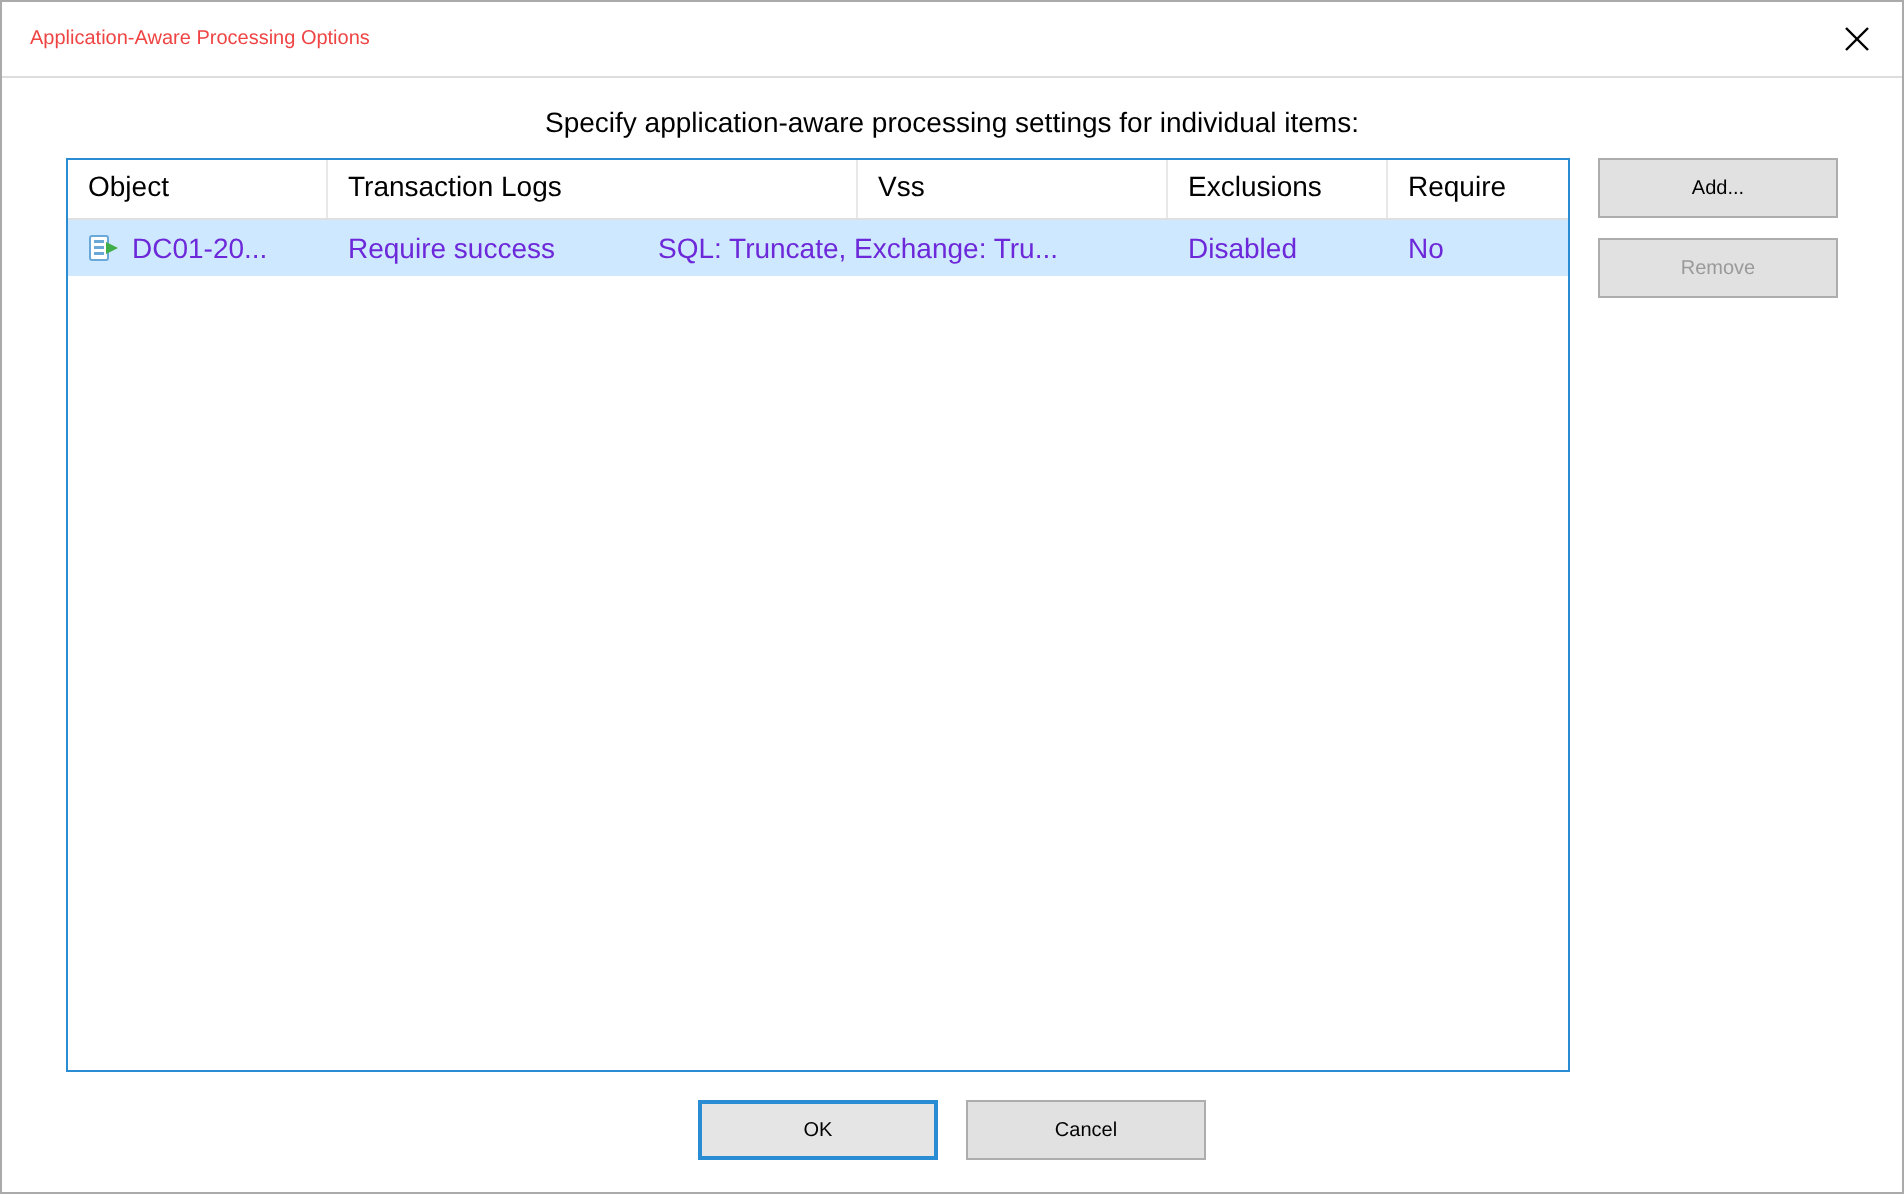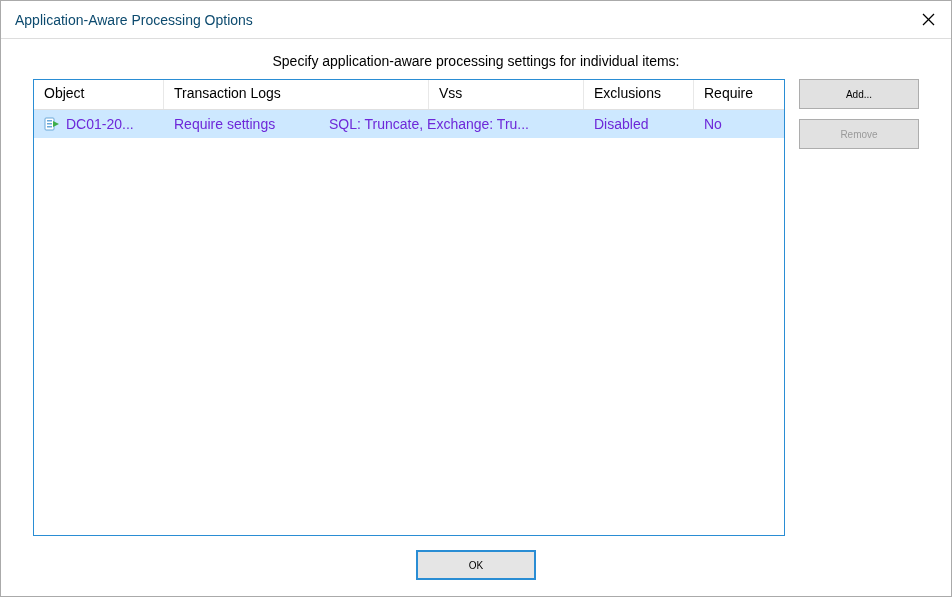--- a/index.html
+++ b/index.html
@@ -24,22 +24,22 @@
     }
     .titlebar {
       height: 38px;
       display: flex;
       align-items: center;
       justify-content: space-between;
       padding: 0 0 0 14px;
       border-bottom: 1px solid #ddd;
     }
     .titlebar-title {
-      font-size: 14px;
-      color: #0c4a6e;
+      font-size: 10px;
+      color: #ef4444;
     }
     .titlebar-close {
       width: 46px;
       height: 38px;
       display: flex;
       align-items: center;
       justify-content: center;
       cursor: pointer;
     }
     .titlebar-close svg {
@@ -184,32 +184,33 @@
           <div class="grid-cell col-object obj-cell">
             <svg class="vm-icon" viewBox="0 0 16 16">
               <rect x="1" y="2" width="9" height="12" rx="1" fill="#fff" stroke="#6aa8d8" stroke-width="1"></rect>
               <rect x="3" y="4" width="5" height="1.5" fill="#6aa8d8"></rect>
               <rect x="3" y="7" width="5" height="1.5" fill="#6aa8d8"></rect>
               <rect x="3" y="10" width="5" height="1.5" fill="#6aa8d8"></rect>
               <polygon points="9,5 15,8 9,11" fill="#3fae49"></polygon>
             </svg>
             <span>DC01-20...</span>
           </div>
-          <div class="grid-cell col-vss">Require settings</div>
+          <div class="grid-cell col-vss">Require success</div>
           <div class="grid-cell col-tlogs">SQL: Truncate, Exchange: Tru...</div>
           <div class="grid-cell col-excl">Disabled</div>
           <div class="grid-cell col-scripts">No</div>
         </div>
       </div>
 
       <div class="side-buttons">
         <div class="btn">Add...</div>
         <div class="btn disabled">Remove</div>
       </div>
 
     </div>
 
     <div class="footer">
       <div class="btn btn-primary">OK</div>
+      <div class="btn">Cancel</div>
     </div>
   </div>
 
 </div>
 
 </body></html>

